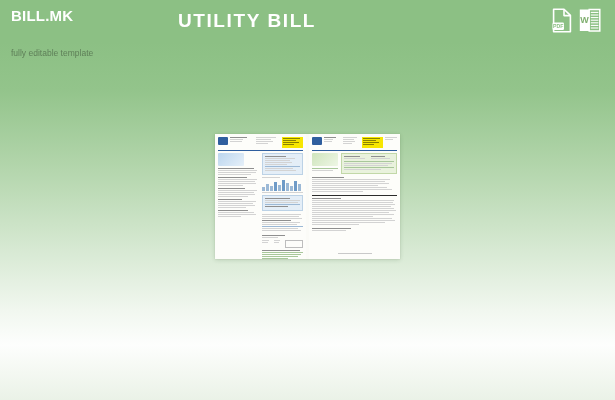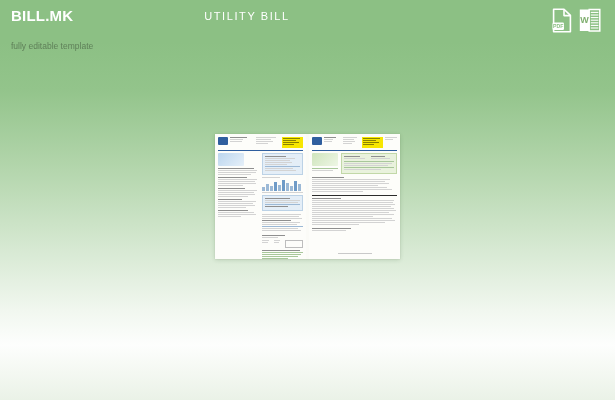--- a/index.html
+++ b/index.html
@@ -47,32 +47,32 @@
     font-weight: bold;
     color: #ffffff;
     letter-spacing: 0.2px;
     line-height: 18px;
     white-space: nowrap;
   }
   .brand-tag {
     font-size: 8.5px;
     color: #5e7f58;
     line-height: 14px;
-    margin-top: 14px;
+    margin-top: 21px;
     white-space: nowrap;
   }
   .page-title {
     position: absolute;
     left: 0; top: 10px;
     width: 494px;
     text-align: center;
-    font-size: 11px;
+    font-size: 19px;
     color: #ffffff;
     letter-spacing: 1.6px;
-    font-weight: normal;
+    font-weight: bold;
   }
 
   .format-icons {
     position: absolute;
     right: 14px;
     top: 8px;
     display: flex;
     gap: 7px;
     align-items: flex-start;
   }

